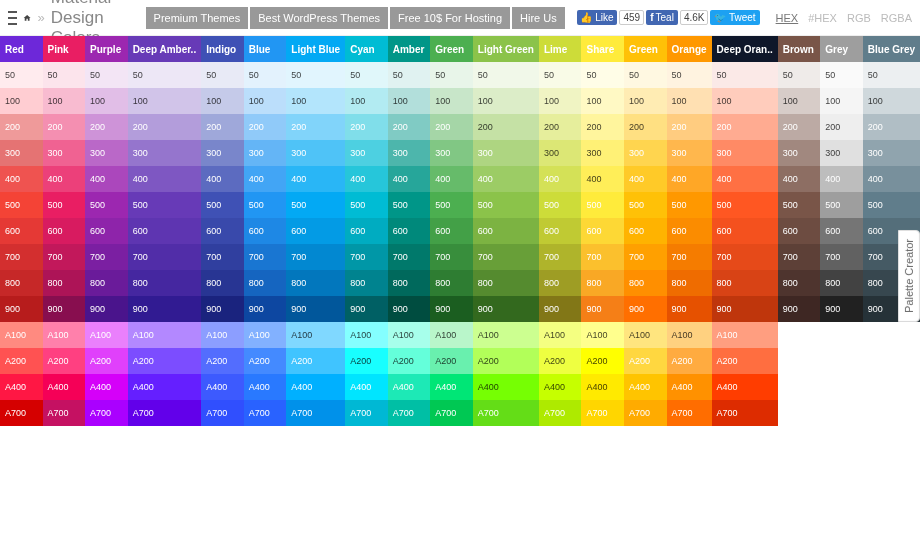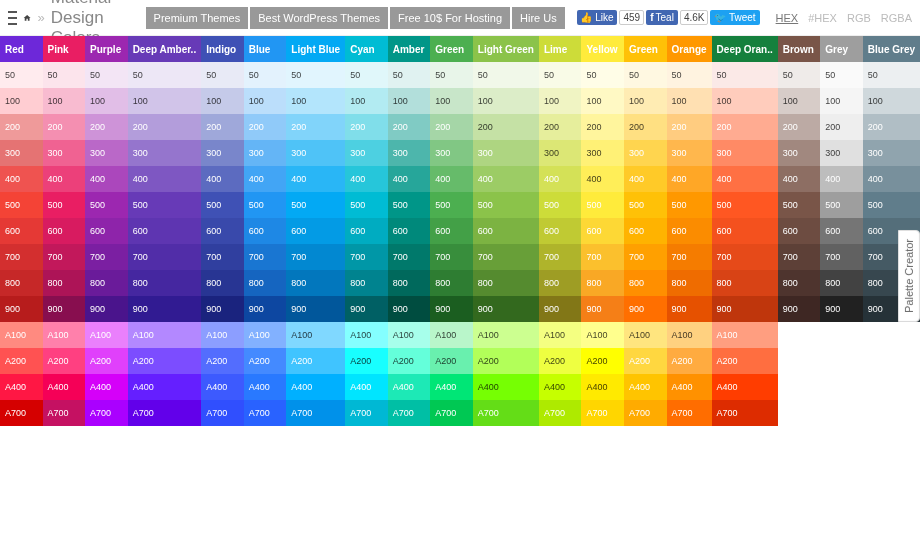--- a/index.html
+++ b/index.html
@@ -262,21 +262,21 @@
       <div class="cell" style="background: rgb(192, 202, 51);">600</div>
       <div class="cell" style="background: rgb(175, 180, 43);">700</div>
       <div class="cell" style="background: rgb(158, 157, 36);">800</div>
       <div class="cell" style="background: rgb(130, 119, 23);">900</div>
       <div class="cell dark" style="background: rgb(244, 255, 129);">A100</div>
       <div class="cell dark" style="background: rgb(238, 255, 65);">A200</div>
       <div class="cell dark" style="background: rgb(198, 255, 0);">A400</div>
       <div class="cell" style="background: rgb(174, 234, 0);">A700</div>
     </div>
     <div class="col">
-      <div class="cell hdr" style="background: rgb(255, 235, 59);">Yellow</div>
+      <div class="cell hdr" style="background: rgb(255, 235, 59);">Share</div>
       <div class="cell dark" style="background: rgb(255, 253, 231);">50</div>
       <div class="cell dark" style="background: rgb(255, 249, 196);">100</div>
       <div class="cell dark" style="background: rgb(255, 245, 157);">200</div>
       <div class="cell dark" style="background: rgb(255, 241, 118);">300</div>
       <div class="cell dark" style="background: rgb(255, 238, 88);">400</div>
       <div class="cell" style="background: rgb(255, 235, 59);">500</div>
       <div class="cell" style="background: rgb(253, 216, 53);">600</div>
       <div class="cell" style="background: rgb(251, 192, 45);">700</div>
       <div class="cell" style="background: rgb(249, 168, 37);">800</div>
       <div class="cell" style="background: rgb(245, 127, 23);">900</div>
@@ -313,21 +313,21 @@
       <div class="cell" style="background: rgb(251, 140, 0);">600</div>
       <div class="cell" style="background: rgb(245, 124, 0);">700</div>
       <div class="cell" style="background: rgb(239, 108, 0);">800</div>
       <div class="cell" style="background: rgb(230, 81, 0);">900</div>
       <div class="cell dark" style="background: rgb(255, 209, 128);">A100</div>
       <div class="cell" style="background: rgb(255, 171, 64);">A200</div>
       <div class="cell" style="background: rgb(255, 145, 0);">A400</div>
       <div class="cell" style="background: rgb(255, 109, 0);">A700</div>
     </div>
     <div class="col">
-      <div class="cell hdr" style="background: #15803d;">Deep Oran..</div>
+      <div class="cell hdr" style="background: #0f172a;">Deep Oran..</div>
       <div class="cell dark" style="background: rgb(251, 233, 231);">50</div>
       <div class="cell dark" style="background: rgb(255, 204, 188);">100</div>
       <div class="cell" style="background: rgb(255, 171, 145);">200</div>
       <div class="cell" style="background: rgb(255, 138, 101);">300</div>
       <div class="cell" style="background: rgb(255, 112, 67);">400</div>
       <div class="cell" style="background: rgb(255, 87, 34);">500</div>
       <div class="cell" style="background: rgb(244, 81, 30);">600</div>
       <div class="cell" style="background: rgb(230, 74, 25);">700</div>
       <div class="cell" style="background: rgb(216, 67, 21);">800</div>
       <div class="cell" style="background: rgb(191, 54, 12);">900</div>

